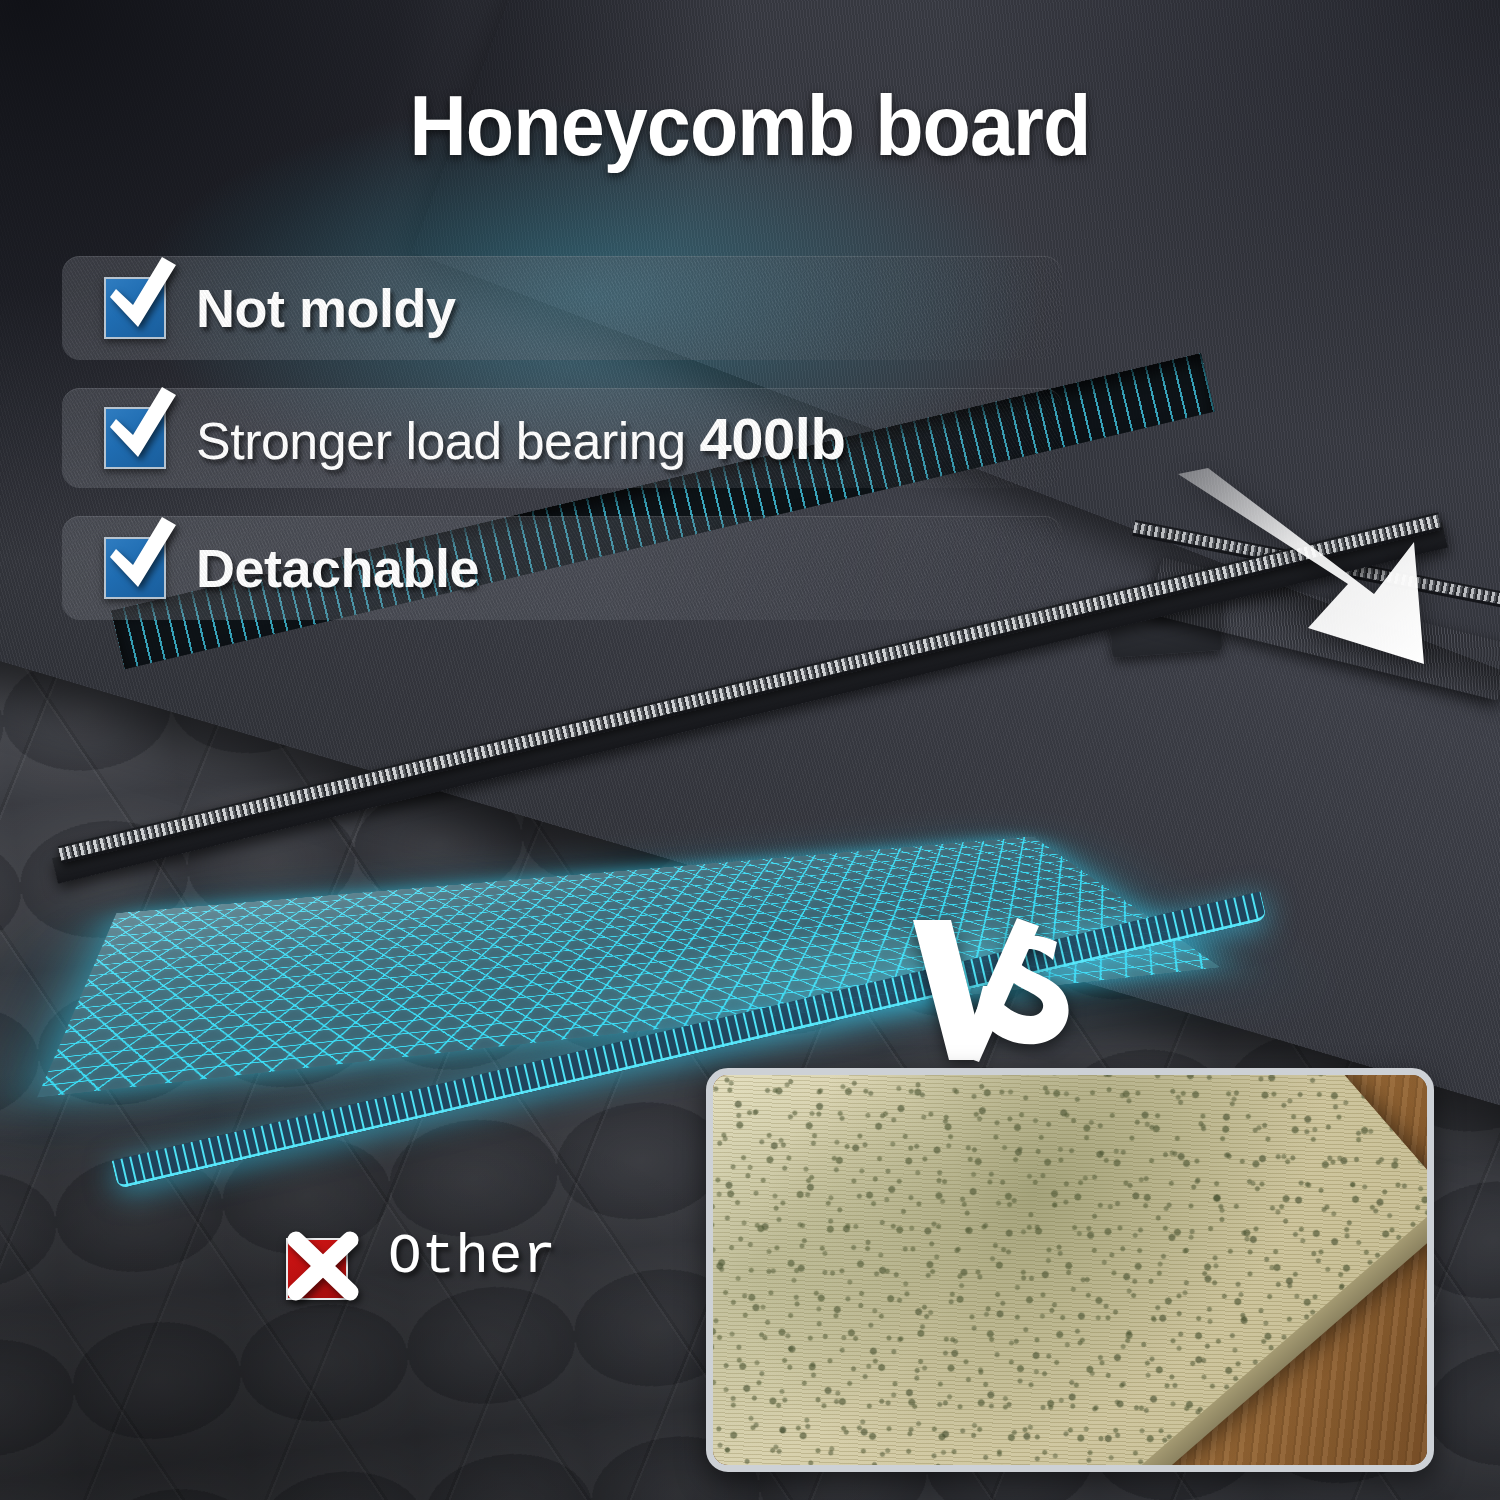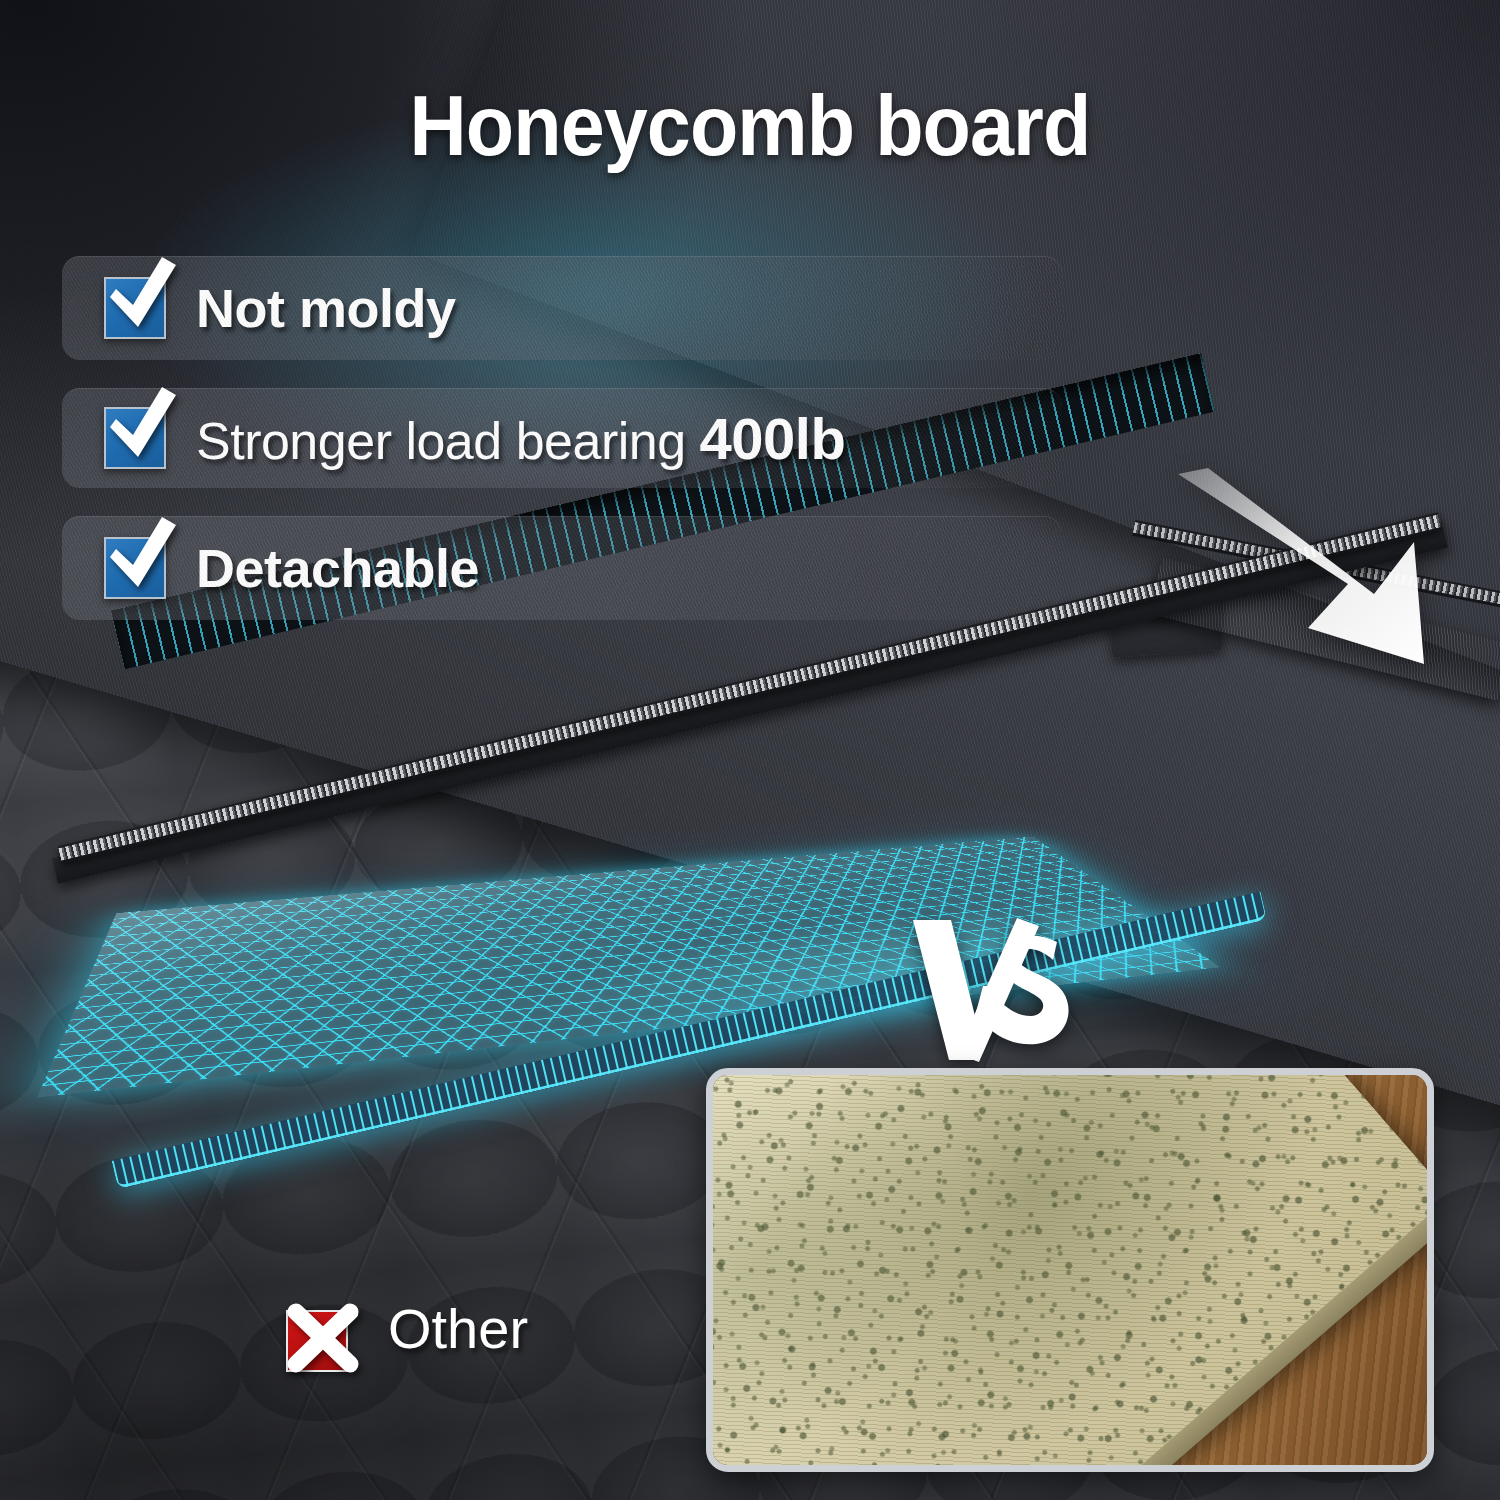--- a/index.html
+++ b/index.html
@@ -338,22 +338,23 @@
   .arrow {
     position: absolute;
     left: 1178px; top: 468px;
     width: 300px; height: 240px;
     filter: drop-shadow(0 5px 12px rgba(0,0,0,.45));
   }
 
   
   .other {
     position: absolute;
-    left: 286px; top: 1300px;
+    left: 286px; top: 1228px;
     width: 420px;
+    font-family: Liberation Mono, monospace;
   }
   .other-row {
     display: flex;
     align-items: flex-start;
   }
   .xmark-wrap {
     position: relative;
     width: 66px; height: 66px;
     flex: 0 0 auto;
     margin-top: 10px;

